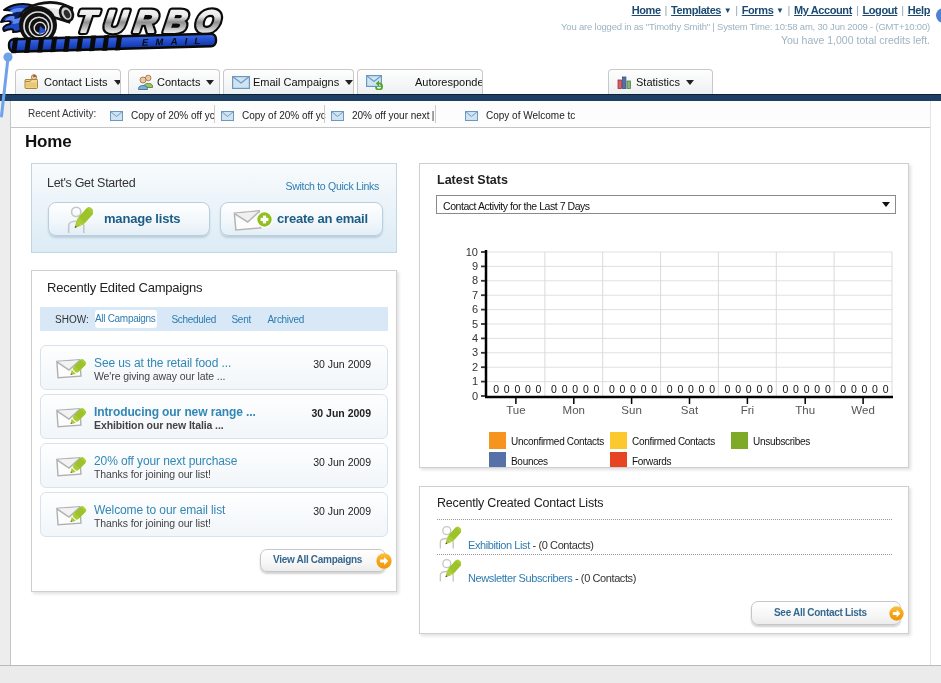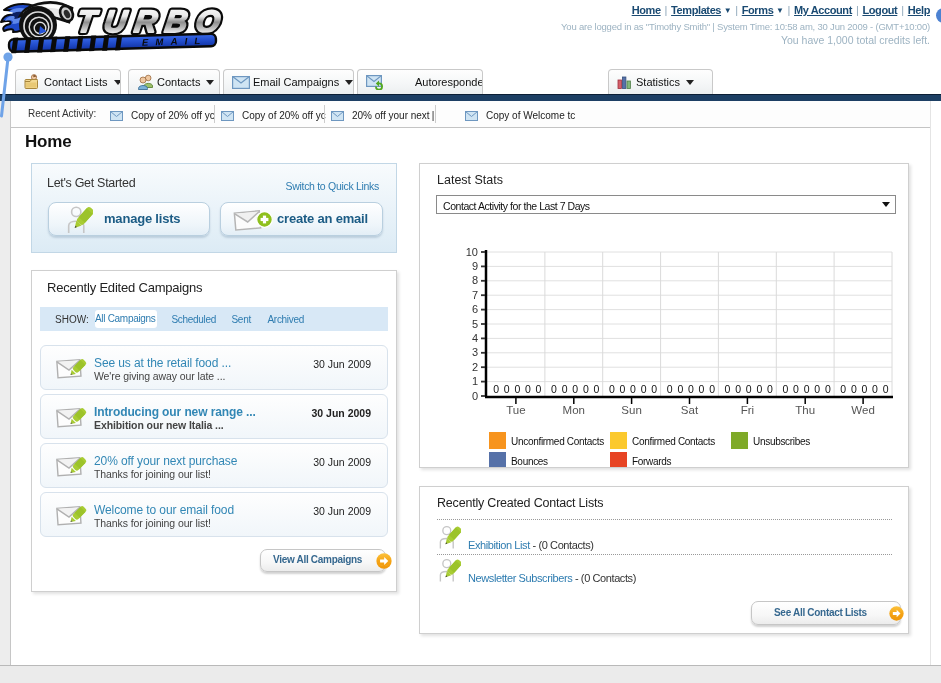--- a/index.html
+++ b/index.html
@@ -43,21 +43,21 @@
 .crow{position:absolute;left:8px;width:348px;height:45px;background:linear-gradient(#fefefe,#f1f6fa);border:1px solid #d8e2ec;border-radius:6px;box-sizing:border-box;}
 .crow .t1{position:absolute;left:53px;top:10px;font-size:12px;color:#3287b5;letter-spacing:-0.1px;}
 .crow .t2{position:absolute;left:53px;top:24px;font-size:10.5px;color:#444;letter-spacing:-0.1px;}
 .crow .dt{position:absolute;right:16px;top:12px;font-size:10.5px;color:#222;}
 .crow .cicon{position:absolute;left:15px;top:11px;}
 .navbtn{position:absolute;background:linear-gradient(#ffffff,#f7f7f7 60%,#ececec);border:1px solid #c6c6c6;border-radius:7px;box-shadow:0 2px 2px rgba(0,0,0,.18);box-sizing:border-box;font-size:10px;font-weight:bold;color:#36688f;}
 .navbtn .bt{position:absolute;white-space:nowrap;letter-spacing:-0.3px;}
 .navbtn svg{position:absolute;}
 
 #stats{position:absolute;left:419px;top:163px;width:490px;height:305px;background:#fff;border:1px solid #cfcfcf;box-shadow:2px 2px 3px rgba(0,0,0,.12);box-sizing:border-box;}
-#stats h2{position:absolute;left:17px;top:9px;margin:0;font-size:12.5px;font-weight:normal;color:#222;}
+#stats h2{position:absolute;left:17px;top:9px;margin:0;font-size:12.5px;font-weight:bold;color:#222;}
 #dropdown{position:absolute;left:16px;top:31px;width:460px;height:19px;border:1px solid #8a8a8a;background:#fff;box-sizing:border-box;font-size:11px;color:#111;}
 #dropdown .dtext{position:absolute;left:6px;top:3.5px;letter-spacing:-0.45px;font-size:10.5px;}
 #dropdown .darr{position:absolute;right:5px;top:6px;width:0;height:0;border-left:4px solid transparent;border-right:4px solid transparent;border-top:5px solid #111;}
 #lists{position:absolute;left:419px;top:486px;width:490px;height:148px;background:#fff;border:1px solid #cfcfcf;box-shadow:2px 2px 3px rgba(0,0,0,.12);box-sizing:border-box;}
 #lists h2{position:absolute;left:17px;top:9px;margin:0;font-size:12.5px;font-weight:normal;color:#222;letter-spacing:-0.2px;}
 .dotline{position:absolute;left:17px;width:455px;border-top:1px dotted #999;}
 .lrow a{font-size:11px;color:#2e7cb0;letter-spacing:-0.4px;}
 .lrow span{font-size:11px;color:#333;letter-spacing:-0.4px;}
 
 #chart{position:absolute;left:0;top:0;}
@@ -312,21 +312,21 @@
 <rect x="1.5" y="3.5" width="23" height="16.5" fill="#fdfdfd" stroke="#b0b0b0" stroke-width="1.4"></rect>
 <path d="M1.5 4 L13 13 L24.5 4" fill="#f2f2f2" stroke="#b0b0b0" stroke-width="1.4"></path>
 </g>
 <g transform="rotate(45 21 11)">
 <rect x="17.8" y="0.5" width="7" height="14.5" rx="2.2" fill="#a8cc33"></rect>
 <rect x="17.8" y="3" width="7" height="8" fill="#9cc32a"></rect>
 <path d="M18.4 16 L24.4 16 L21.4 20.6 Z" fill="#a8cc33"></path>
 <path d="M20.5 18.8 L21.4 20.6 L22.4 18.8 Z" fill="#666"></path>
 </g>
 </svg></span>
-        <div class="t1">Welcome to our email food</div>
+        <div class="t1">Welcome to our email list</div>
         <div class="t2">Thanks for joining our list!</div>
         <div class="dt">30 Jun 2009</div>
       </div>
     <div class="navbtn" style="left:228px;top:278px;width:126px;height:23px;">
         <span class="bt" style="left:12px;top:3.5px;">View All Campaigns</span>
         <span style="position:absolute;right:9px;top:3px;">
           <svg width="16" height="16" viewBox="0 0 18 18">
 <defs>
               <linearGradient id="og16" x1="0" y1="0" x2="0" y2="1">
 <stop offset="0" stop-color="#fcc23c"></stop>

